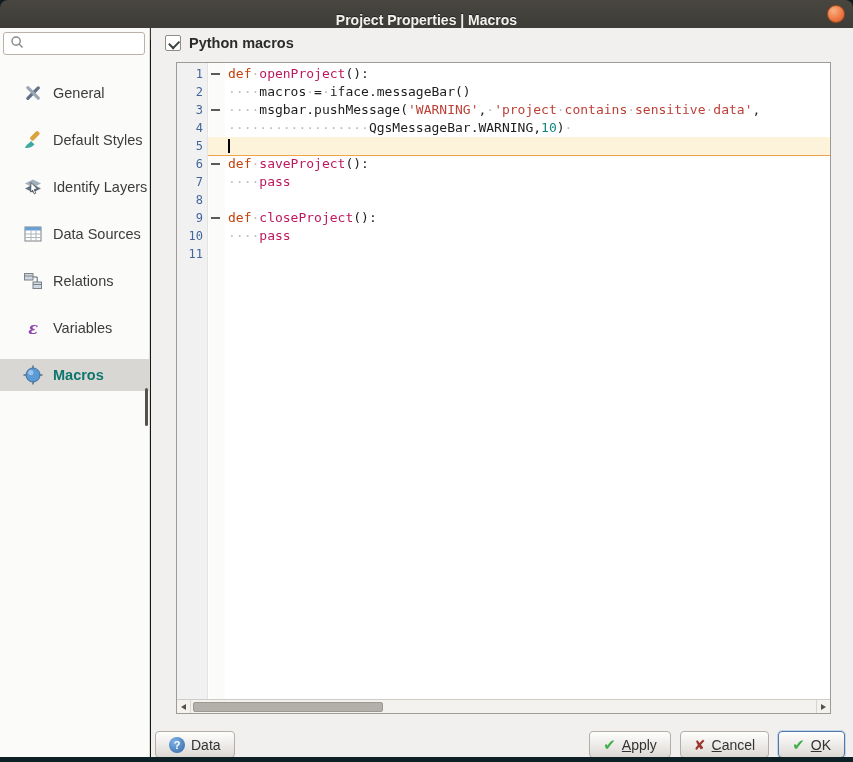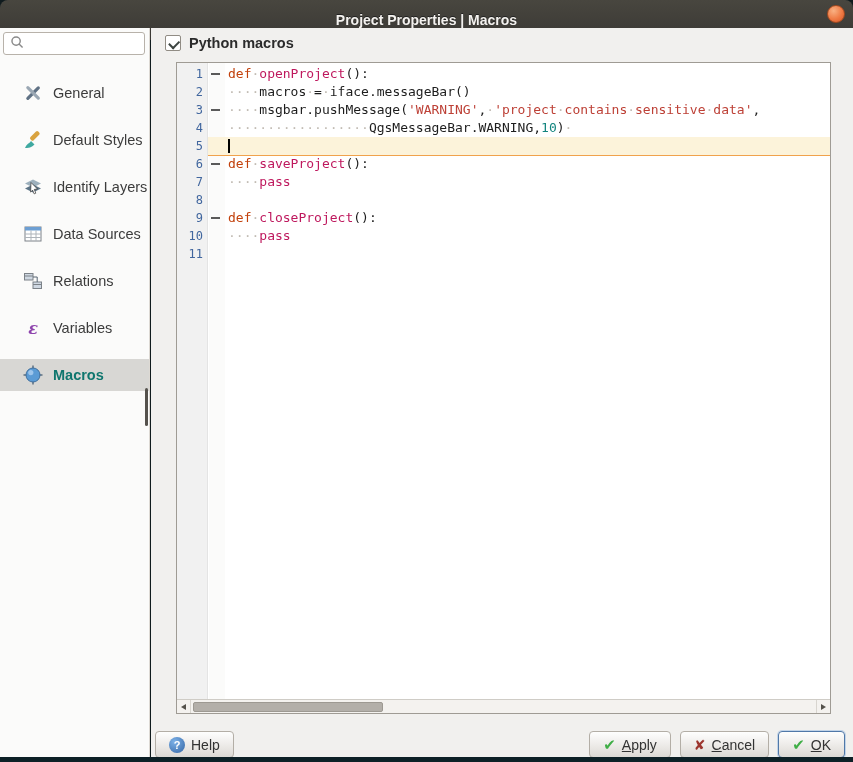--- a/index.html
+++ b/index.html
@@ -339,21 +339,21 @@
       <div class="hscroll">
         <span class="hs-arrow left"></span>
         <span class="hs-thumb"></span>
         <span class="hs-arrow right"></span>
       </div>
     </div>
 
     <div class="btn-row-left">
       <button class="btn">
         <span class="btn-icon help-icon">?</span>
-        <span class="label">Help</span>
+        <span class="label">Data</span>
       </button>
     </div>
 
     <div class="btn-row-right">
       <button class="btn">
         <span class="btn-icon check-icon">✔</span>
         <span class="label mnemonic">Apply</span>
       </button>
       <button class="btn">
         <span class="btn-icon cross-icon">✘</span>

